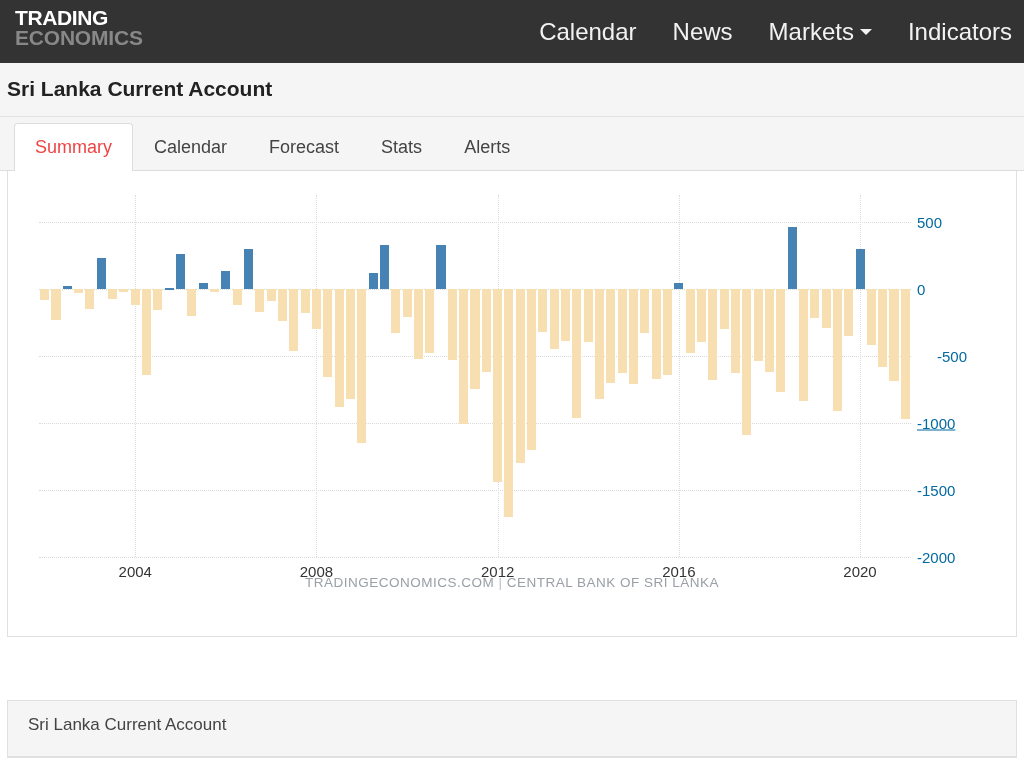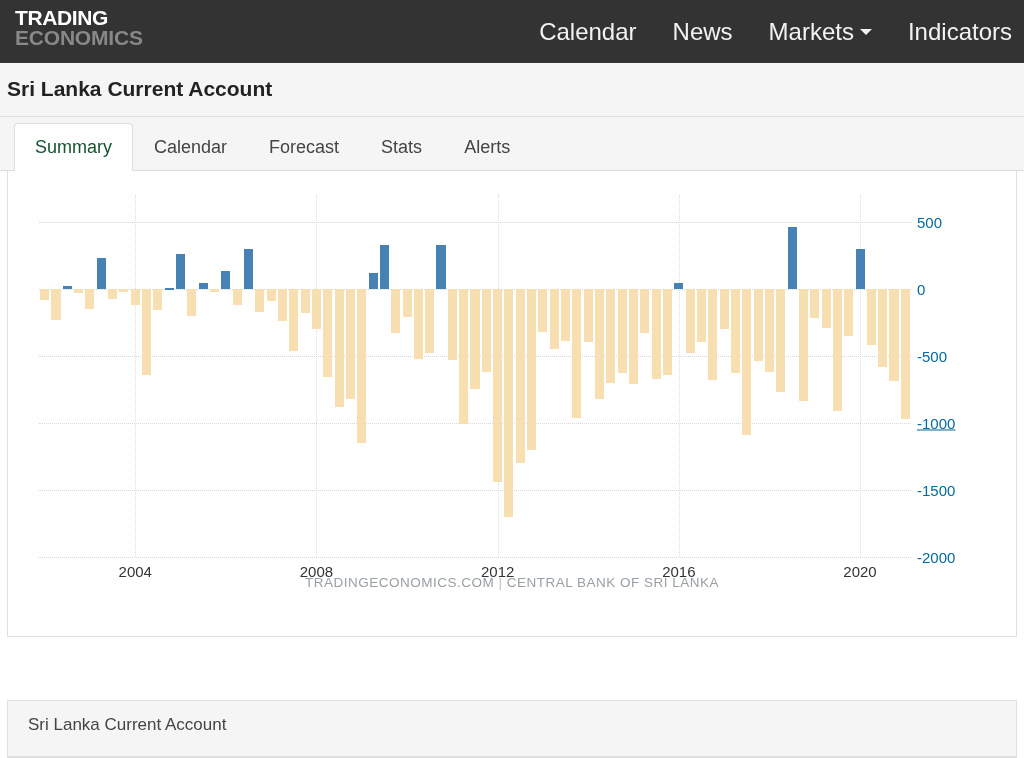--- a/index.html
+++ b/index.html
@@ -85,21 +85,21 @@
     font-size: 18px; color: #444444;
     border: 1px solid transparent;
     border-bottom: none;
     position: relative; top: 6px;
     height: 48px;
     cursor: pointer;
   }
   .tab.active {
     background: #ffffff;
     border-color: #dddddd;
-    color: #14532d;
+    color: #ef4444;
     border-radius: 4px 4px 0 0;
   }
   .tab .caret-dn {
     border-top-color: #444444;
     margin-left: 8px;
   }
 
   
   #chartpanel {
     position: absolute; left: 7px; top: 171px;
@@ -307,21 +307,21 @@
         <div class="bar neg" title="2019 Q4: -350" style="left: 805.184px; top: 93.8519px; width: 9.05974px; height: 46.9259px;"></div>
         <div class="bar pos" title="2020 Q1: 300" style="left: 816.509px; top: 53.6296px; width: 9.05974px; height: 40.2222px;"></div>
         <div class="bar neg" title="2020 Q2: -420" style="left: 827.834px; top: 93.8519px; width: 9.05974px; height: 56.3111px;"></div>
         <div class="bar neg" title="2020 Q3: -580" style="left: 839.158px; top: 93.8519px; width: 9.05974px; height: 77.763px;"></div>
         <div class="bar neg" title="2020 Q4: -690" style="left: 850.483px; top: 93.8519px; width: 9.05974px; height: 92.5111px;"></div>
         <div class="bar neg" title="2021 Q1: -970" style="left: 861.808px; top: 93.8519px; width: 9.05974px; height: 130.052px;"></div>
       </div>
     <div id="ylabels">
         <div class="ylab" style="top: 26.8148px;">500</div>
         <div class="ylab" style="top: 93.8519px;">0</div>
-        <div class="ylab" style="top: 160.889px;">-500</div>
+        <div class="ylab" style="top: 160.889px; margin-left: 20px;">-500</div>
         <div class="ylab" style="top: 227.926px; text-decoration: underline;">-1000</div>
         <div class="ylab" style="top: 294.963px;">-1500</div>
         <div class="ylab" style="top: 362px;">-2000</div>
       </div>
     <div id="xlabels">
         <div class="xlab" style="left: 96.2597px;">2004</div>
         <div class="xlab" style="left: 277.455px;">2008</div>
         <div class="xlab" style="left: 458.649px;">2012</div>
         <div class="xlab" style="left: 639.844px;">2016</div>
         <div class="xlab" style="left: 821.039px;">2020</div>

